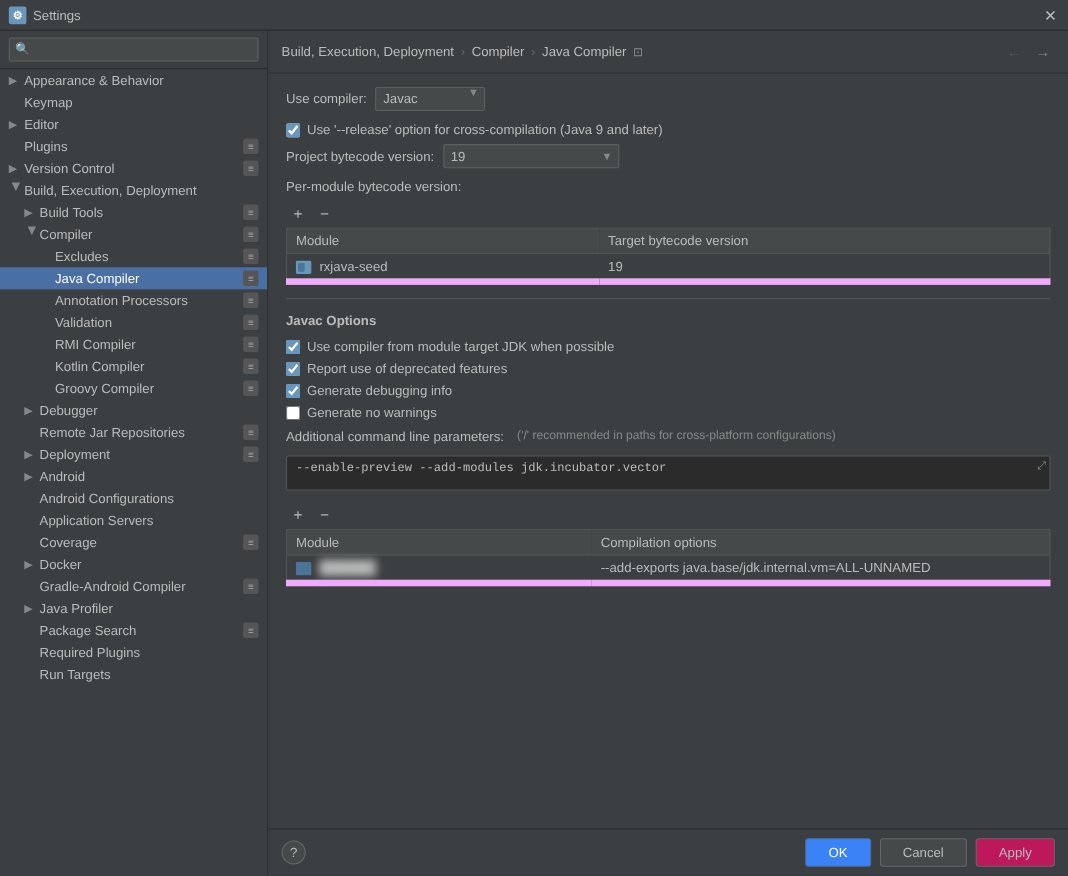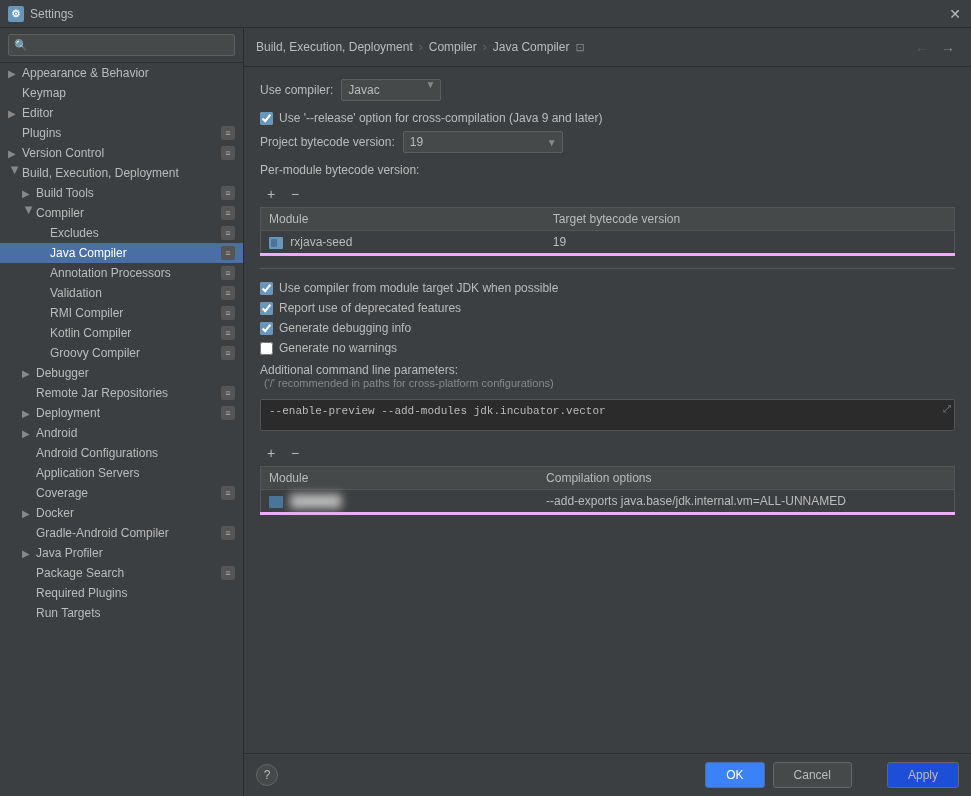--- a/index.html
+++ b/index.html
@@ -261,21 +261,21 @@
       background: #45494a;
       color: #bbbbbb;
       padding: 4px 8px;
       text-align: left;
       border-bottom: 1px solid #555;
       font-weight: normal;
     }
     .data-table td {
       padding: 4px 8px;
       color: #bbbbbb;
-      border-bottom: 3px solid #f0abfc;
+      border-bottom: 6px solid #f0abfc;
       vertical-align: middle;
     }
     .module-icon {
       width: 14px; height: 12px;
       background: #6897bb;
       display: inline-block;
       margin-right: 4px;
       vertical-align: middle;
       border-radius: 1px;
       position: relative;
@@ -358,24 +358,23 @@
       border: 1px solid #666;
       background: #45494a;
       color: #bbbbbb;
     }
     .footer-btn.primary {
       background: #3b82f6;
       border-color: #4a6fa5;
       color: white;
     }
     .footer-btn.apply {
-      background: #1d4ed8;
+      background: #be185d;
       border-color: #666;
       color: #bbbbbb;
-      margin-left: 27px;
     }
     .help-btn {
       width: 22px; height: 22px;
       border-radius: 50%;
       background: #45494a;
       border: 1px solid #666;
       color: #bbbbbb;
       font-size: 12px;
       cursor: pointer;
       display: flex; align-items: center; justify-content: center;
@@ -650,39 +649,40 @@
                 <span class="module-icon"></span>
                 <span>rxjava-seed</span>
               </td>
               <td>19</td>
             </tr>
           </tbody>
         </table>
 
         <hr class="section-separator">
 
+        <div class="section-title">Javac Options</div>
 
         <div class="checkbox-row">
           <input type="checkbox" id="cb-opt1" checked="" style="">
           <label class="checkbox-label" for="cb-opt1">Use compiler from module target JDK when possible</label>
         </div>
         <div class="checkbox-row">
           <input type="checkbox" id="cb-opt3" checked="" style="">
           <label class="checkbox-label" for="cb-opt3">Report use of deprecated features</label>
         </div>
         <div class="checkbox-row">
           <input type="checkbox" id="cb-opt2" checked="" style="">
           <label class="checkbox-label" for="cb-opt2">Generate debugging info</label>
         </div>
         <div class="checkbox-row">
           <input type="checkbox" id="cb-opt4" style="">
           <label class="checkbox-label" for="cb-opt4">Generate no warnings</label>
         </div>
 
-        <div class="form-row" style="margin-top:8px; align-items:flex-start; flex-wrap:wrap;flex-direction:column;">
+        <div class="form-row" style="margin-top:8px; align-items:flex-start; flex-wrap:wrap;">
           <span class="form-label">Additional command line parameters:</span>
           <span style="flex:1; color:#888; font-size:11px; margin-left:4px;">('/' recommended in paths for cross-platform configurations)</span>
         </div>
         <div class="text-area-wrapper">
           <textarea class="cmd-textarea" rows="1" style="">--enable-preview --add-modules jdk.incubator.vector</textarea>
           <button class="expand-btn">⤢</button>
         </div>
 
 
         <div class="table-toolbar">

